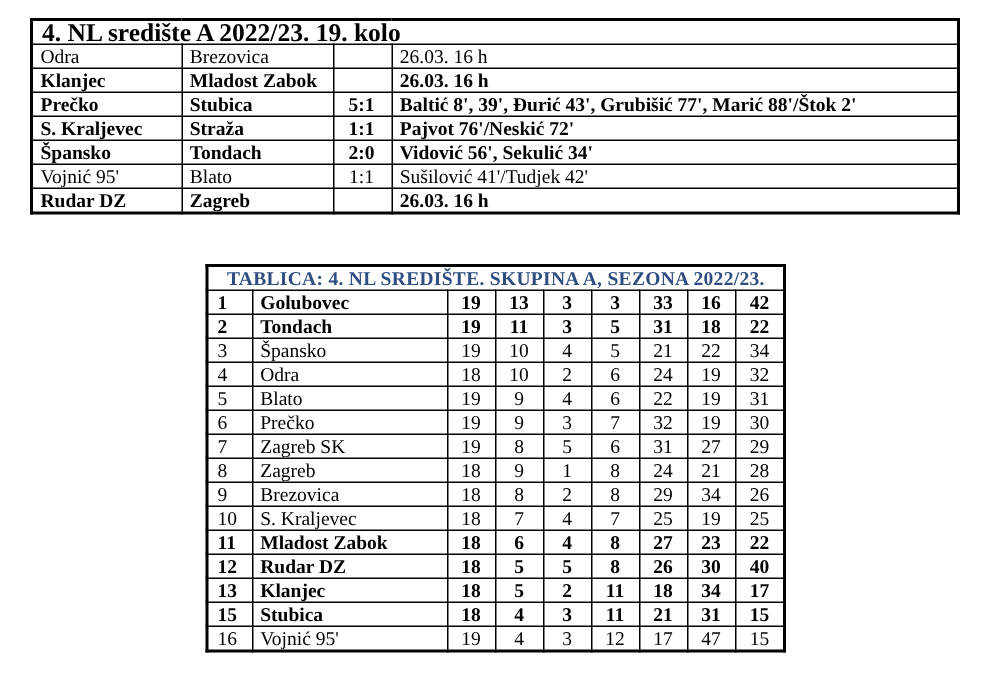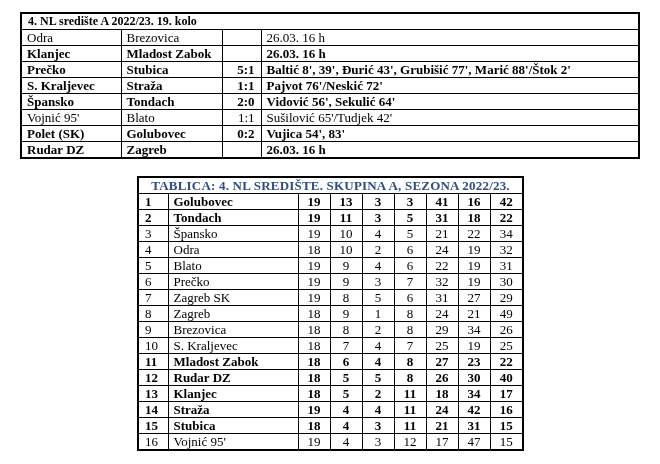--- a/index.html
+++ b/index.html
@@ -24,24 +24,24 @@
   }
   tr.b td{font-weight:bold;}
 
   .fixtures{
     position:absolute;left:20px;top:12px;
     width:618px;
     border:2px solid #000;
   }
   .fixtures .title-cell{
     font-weight:bold;
-    font-size:12px;
+    font-size:17px;
     padding-left:6px;
   }
-  .c-score{text-align:right;padding-right:6px;}
+  .c-score{text-align:center;padding-right:6px;}
 
   .standings{
     position:absolute;left:137px;top:176px;
     width:385px;
     border:2px solid #000;
   }
   .standings .title-cell{
     font-weight:bold;
     text-align:center;
     font-size:13px;
@@ -89,33 +89,27 @@
         <tr class="b">
           <td class="c-home">S. Kraljevec</td>
           <td class="c-away">Straža</td>
           <td class="c-score">1:1</td>
           <td class="c-detail">Pajvot 76'/Neskić 72'</td>
         </tr>
         <tr class="b">
           <td class="c-home">Špansko</td>
           <td class="c-away">Tondach</td>
           <td class="c-score">2:0</td>
-          <td class="c-detail">Vidović 56', Sekulić 64'</td>
+          <td class="c-detail">Vidović 56', Sekulić 34'</td>
         </tr>
         <tr>
           <td class="c-home">Vojnić 95'</td>
           <td class="c-away">Blato</td>
           <td class="c-score">1:1</td>
-          <td class="c-detail">Sušilović 65'/Tudjek 42'</td>
-        </tr>
-        <tr class="b">
-          <td class="c-home">Polet (SK)</td>
-          <td class="c-away">Golubovec</td>
-          <td class="c-score">0:2</td>
-          <td class="c-detail">Vujica 54', 83'</td>
+          <td class="c-detail">Sušilović 41'/Tudjek 42'</td>
         </tr>
         <tr class="b">
           <td class="c-home">Rudar DZ</td>
           <td class="c-away">Zagreb</td>
           <td class="c-score"></td>
           <td class="c-detail">26.03. 16 h</td>
         </tr>
       </tbody>
   </table>
 
@@ -137,21 +131,21 @@
       </tr>
     </tbody>
     <tbody>
         <tr class="b">
           <td class="c-rank">1</td>
           <td class="c-team">Golubovec</td>
           <td class="c-stat">19</td>
           <td class="c-stat">13</td>
           <td class="c-stat">3</td>
           <td class="c-stat">3</td>
-          <td class="c-stat">41</td>
+          <td class="c-stat">33</td>
           <td class="c-stat">16</td>
           <td class="c-stat">42</td>
         </tr>
         <tr class="b">
           <td class="c-rank">2</td>
           <td class="c-team">Tondach</td>
           <td class="c-stat">19</td>
           <td class="c-stat">11</td>
           <td class="c-stat">3</td>
           <td class="c-stat">5</td>
@@ -216,21 +210,21 @@
         </tr>
         <tr>
           <td class="c-rank">8</td>
           <td class="c-team">Zagreb</td>
           <td class="c-stat">18</td>
           <td class="c-stat">9</td>
           <td class="c-stat">1</td>
           <td class="c-stat">8</td>
           <td class="c-stat">24</td>
           <td class="c-stat">21</td>
-          <td class="c-stat">49</td>
+          <td class="c-stat">28</td>
         </tr>
         <tr>
           <td class="c-rank">9</td>
           <td class="c-team">Brezovica</td>
           <td class="c-stat">18</td>
           <td class="c-stat">8</td>
           <td class="c-stat">2</td>
           <td class="c-stat">8</td>
           <td class="c-stat">29</td>
           <td class="c-stat">34</td>
@@ -272,31 +266,20 @@
         <tr class="b">
           <td class="c-rank">13</td>
           <td class="c-team">Klanjec</td>
           <td class="c-stat">18</td>
           <td class="c-stat">5</td>
           <td class="c-stat">2</td>
           <td class="c-stat">11</td>
           <td class="c-stat">18</td>
           <td class="c-stat">34</td>
           <td class="c-stat">17</td>
-        </tr>
-        <tr class="b">
-          <td class="c-rank">14</td>
-          <td class="c-team">Straža</td>
-          <td class="c-stat">19</td>
-          <td class="c-stat">4</td>
-          <td class="c-stat">4</td>
-          <td class="c-stat">11</td>
-          <td class="c-stat">24</td>
-          <td class="c-stat">42</td>
-          <td class="c-stat">16</td>
         </tr>
         <tr class="b">
           <td class="c-rank">15</td>
           <td class="c-team">Stubica</td>
           <td class="c-stat">18</td>
           <td class="c-stat">4</td>
           <td class="c-stat">3</td>
           <td class="c-stat">11</td>
           <td class="c-stat">21</td>
           <td class="c-stat">31</td>

